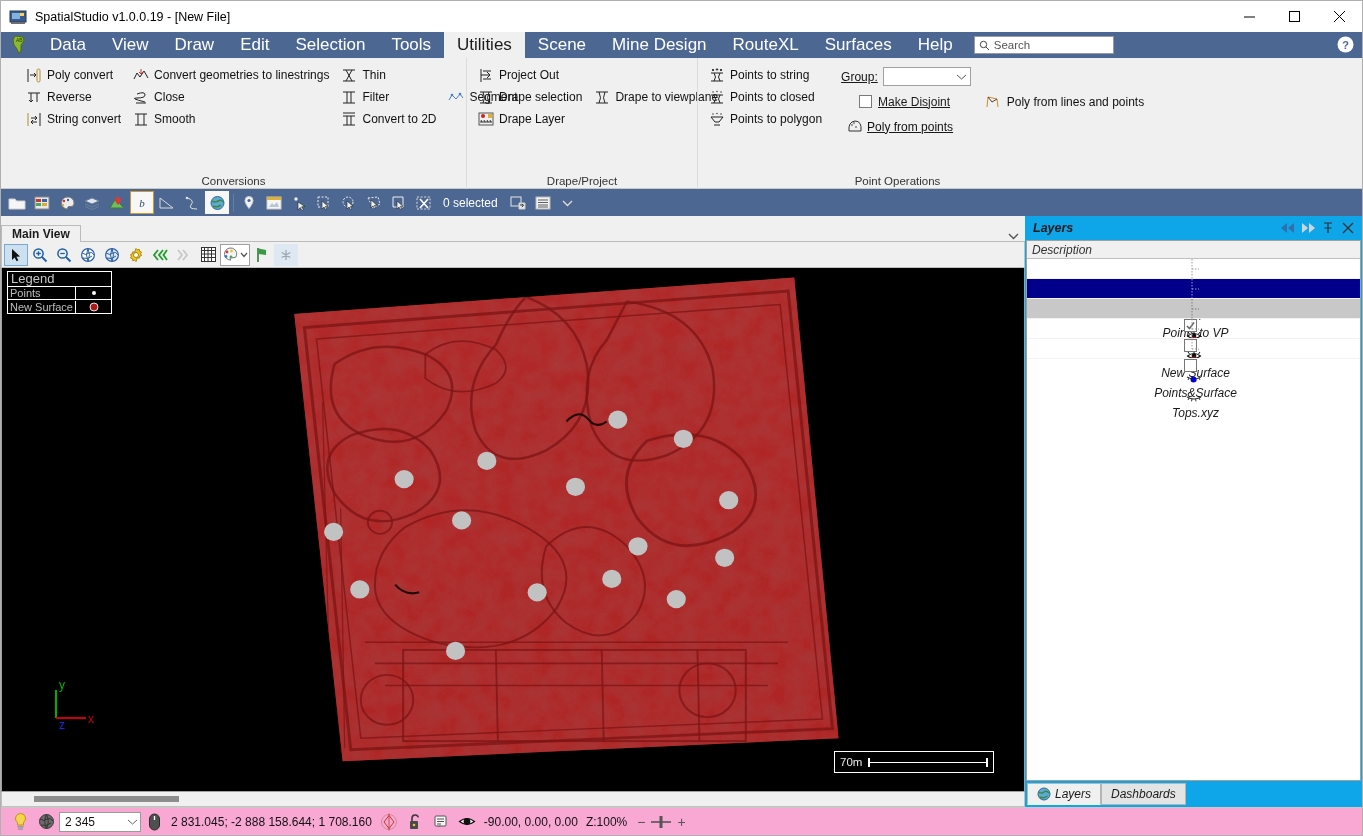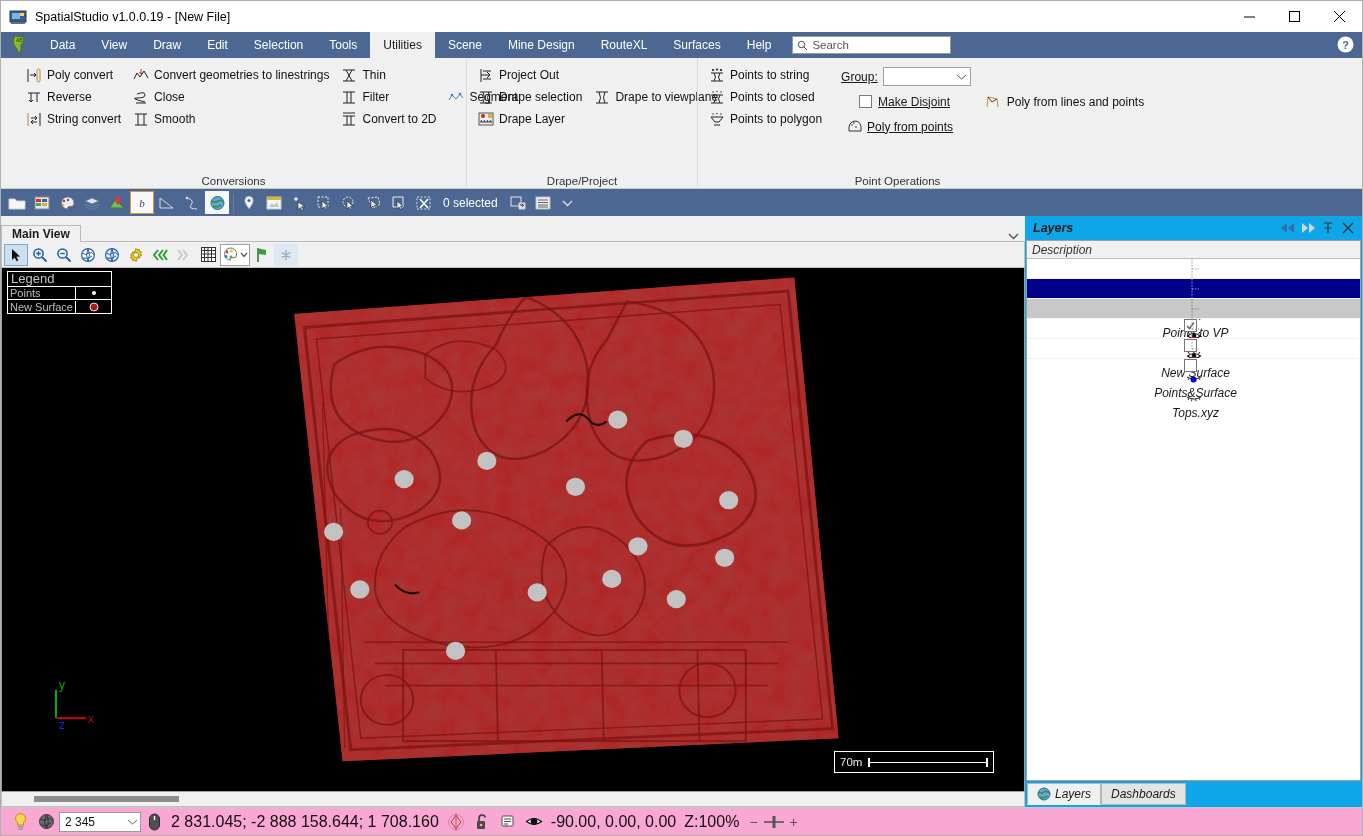--- a/index.html
+++ b/index.html
@@ -21,24 +21,24 @@
   .titlebar .app-icon { width:18px;height:18px;margin-left:8px;margin-right:8px;position:relative; }
   .title-text { font-size:12.5px; color:#000; flex:1; }
   .win-btns { display:flex; height:31px; }
   .win-btn { width:45px;height:31px;display:flex;align-items:center;justify-content:center;
              font-size:13px;color:#000;cursor:default; }
 
   
   .menubar { height:26px; background:#4a6punk; }
   .menubar { height:26px; background:#4c6792; display:flex; align-items:stretch; position:relative; }
   .menu-logo { width:36px; display:flex;align-items:center;justify-content:center; }
-  .menu-tab { padding:0 13px; display:flex;align-items:center; color:#fff; font-size:12px; cursor:default; }
+  .menu-tab { padding:0 13px; display:flex;align-items:center; color:#fff; font-size:17px; cursor:default; }
   .menu-tab.active { background:#f0f0f0; color:#1a1a1a; }
   .search-wrap { display:flex;align-items:center;margin-left:8px; }
-  .search-box { width:159px;height:18px;background:#fff;border:1px solid #9a9a9a;
+  .search-box { width:140px;height:18px;background:#fff;border:1px solid #9a9a9a;
                 display:flex;align-items:center;padding-left:4px;font-size:11.5px;color:#555; }
   .search-ico { margin-right:4px;display:flex; }
   .help-btn { position:absolute; right:8px; top:4px; width:17px;height:17px; }
 
   
   .ribbon { height:131px; background:#f0f0f0; display:flex; position:relative;
             border-bottom:1px solid #c8c8c8; flex:0 0 131px; }
   .rgroup { position:relative; height:131px; padding:6px 6px 0 6px; }
   .rgroup + .rgroup { border-left:1px solid #dcdcdc; }
   .rgroup-title { position:absolute; bottom:2px; left:0; right:0; text-align:center;
@@ -142,21 +142,21 @@
               border:1px solid #b5b5b5; background:#e4e4e4; font-size:12px; cursor:default; }
   .dock-tab.active { background:#f0f0f0; border-bottom-color:#f0f0f0; font-weight:normal; }
 
   
   .statusbar { height:28px; flex:0 0 28px; background:#f9a8d4; border-top:1px solid #c8c8c8;
                display:flex; align-items:center; padding:0 6px; gap:0px; }
   .sb-ico { width:26px;height:22px;display:flex;align-items:center;justify-content:center;cursor:default; }
   .sb-combo { width:82px;height:20px;background:#fff;border:1px solid #9a9a9a;
               display:flex;align-items:center;font-size:12px;padding-left:5px;color:#111; }
   .sb-combo .car { margin-left:auto;margin-right:3px; }
-  .sb-text { font-size:16px; color:#111; white-space:nowrap; margin:0 4px; }
+  .sb-text { font-size:12px; color:#111; white-space:nowrap; margin:0 4px; }
   .sb-zoomctl { display:flex; align-items:center; gap:5px; margin-left:6px; }
   svg { display:block; }
 </style>
 </head>
 <body>
 
 <div class="app">
 
   <div class="titlebar">
     <span class="app-icon">

